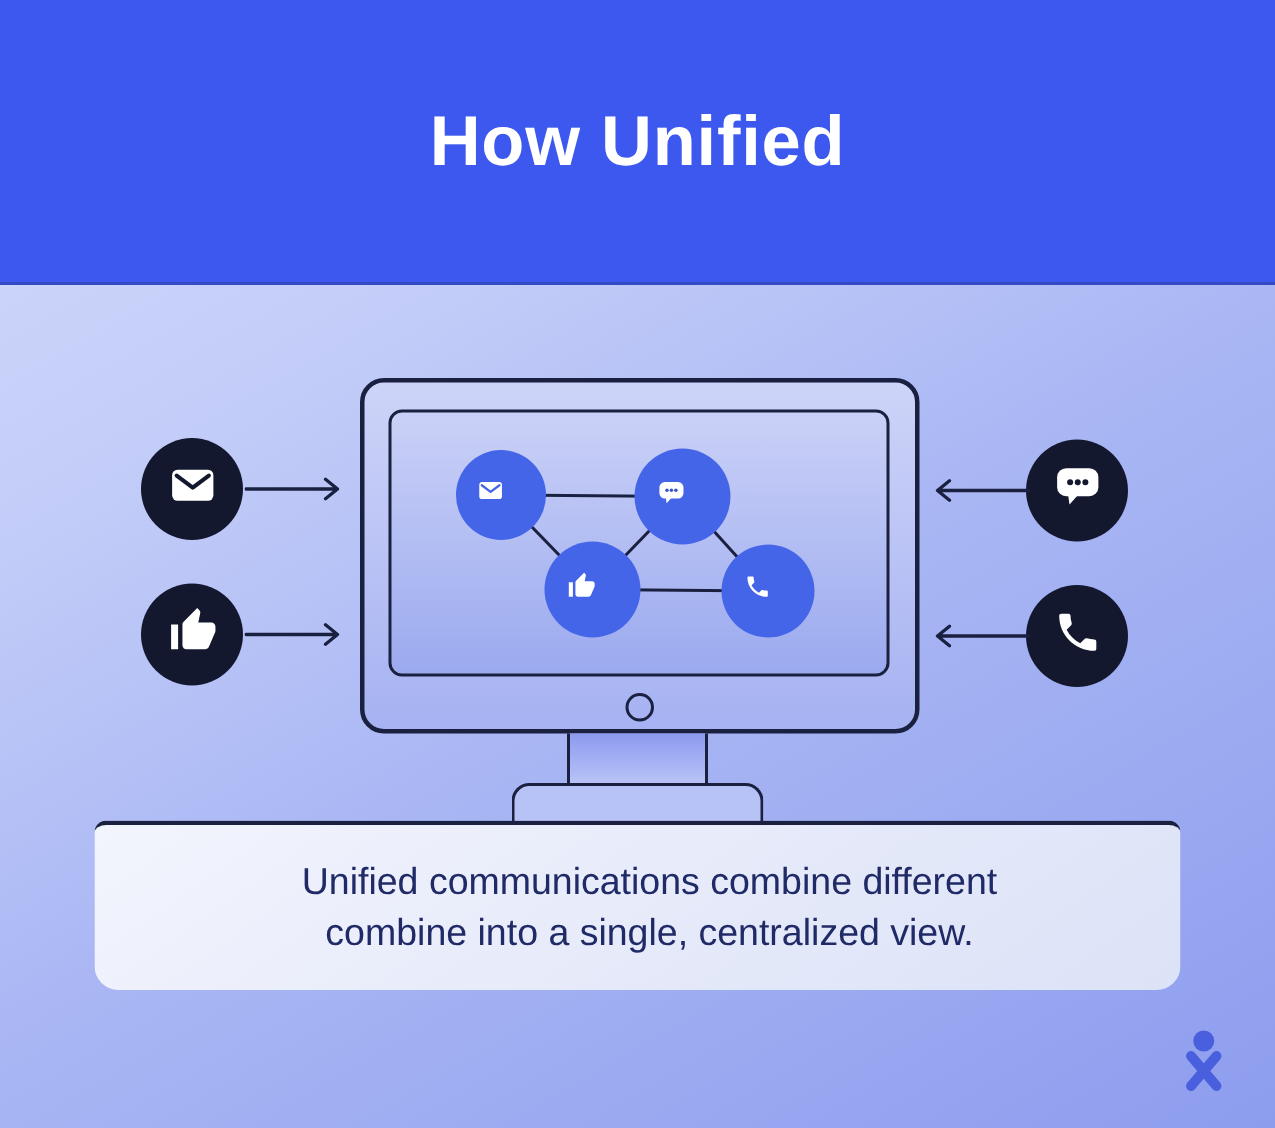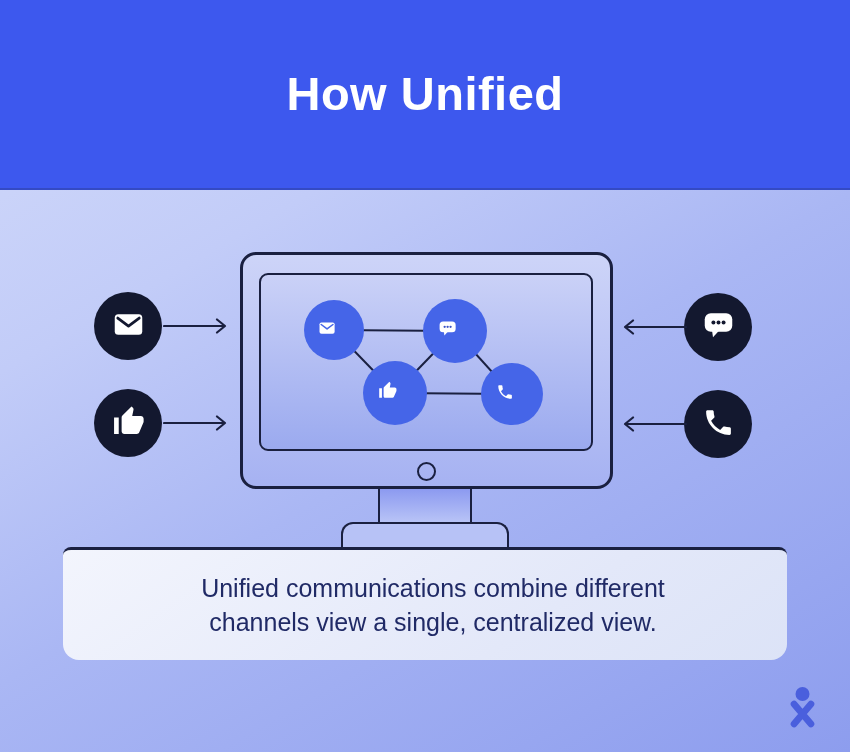--- a/index.html
+++ b/index.html
@@ -184,21 +184,21 @@
         <path fill="#ffffff" d="M6.62 10.79c1.44 2.83 3.76 5.14 6.59 6.59l2.2-2.2c.27-.27.67-.36 1.02-.24 1.12.37 2.33.57 3.57.57.55 0 1 .45 1 1V20c0 .55-.45 1-1 1-9.39 0-17-7.61-17-17 0-.55.45-1 1-1h3.5c.55 0 1 .45 1 1 0 1.25.2 2.45.57 3.57.11.35.03.74-.25 1.02l-2.2 2.2z"></path>
       </svg>
     </span>
   </div>
 
   <div class="stand-neck"></div>
   <div class="stand-base"></div>
 
   <div class="caption-box">
     <div class="caption-line">Unified communications combine different</div>
-    <div class="caption-line">channels view a single, centralized view.</div>
+    <div class="caption-line">combine into a single, centralized view.</div>
   </div>
 
   <span class="logo">
     <svg width="30" height="48" viewBox="0 0 30 48">
       <circle cx="14.5" cy="13" r="7" fill="#4a5fdd"></circle>
       <path d="M6 23 L23 43 M23 23 L6 43" fill="none" stroke="#4a5fdd" stroke-width="6.6" stroke-linecap="round"></path>
     </svg>
   </span>
 
 </div>

